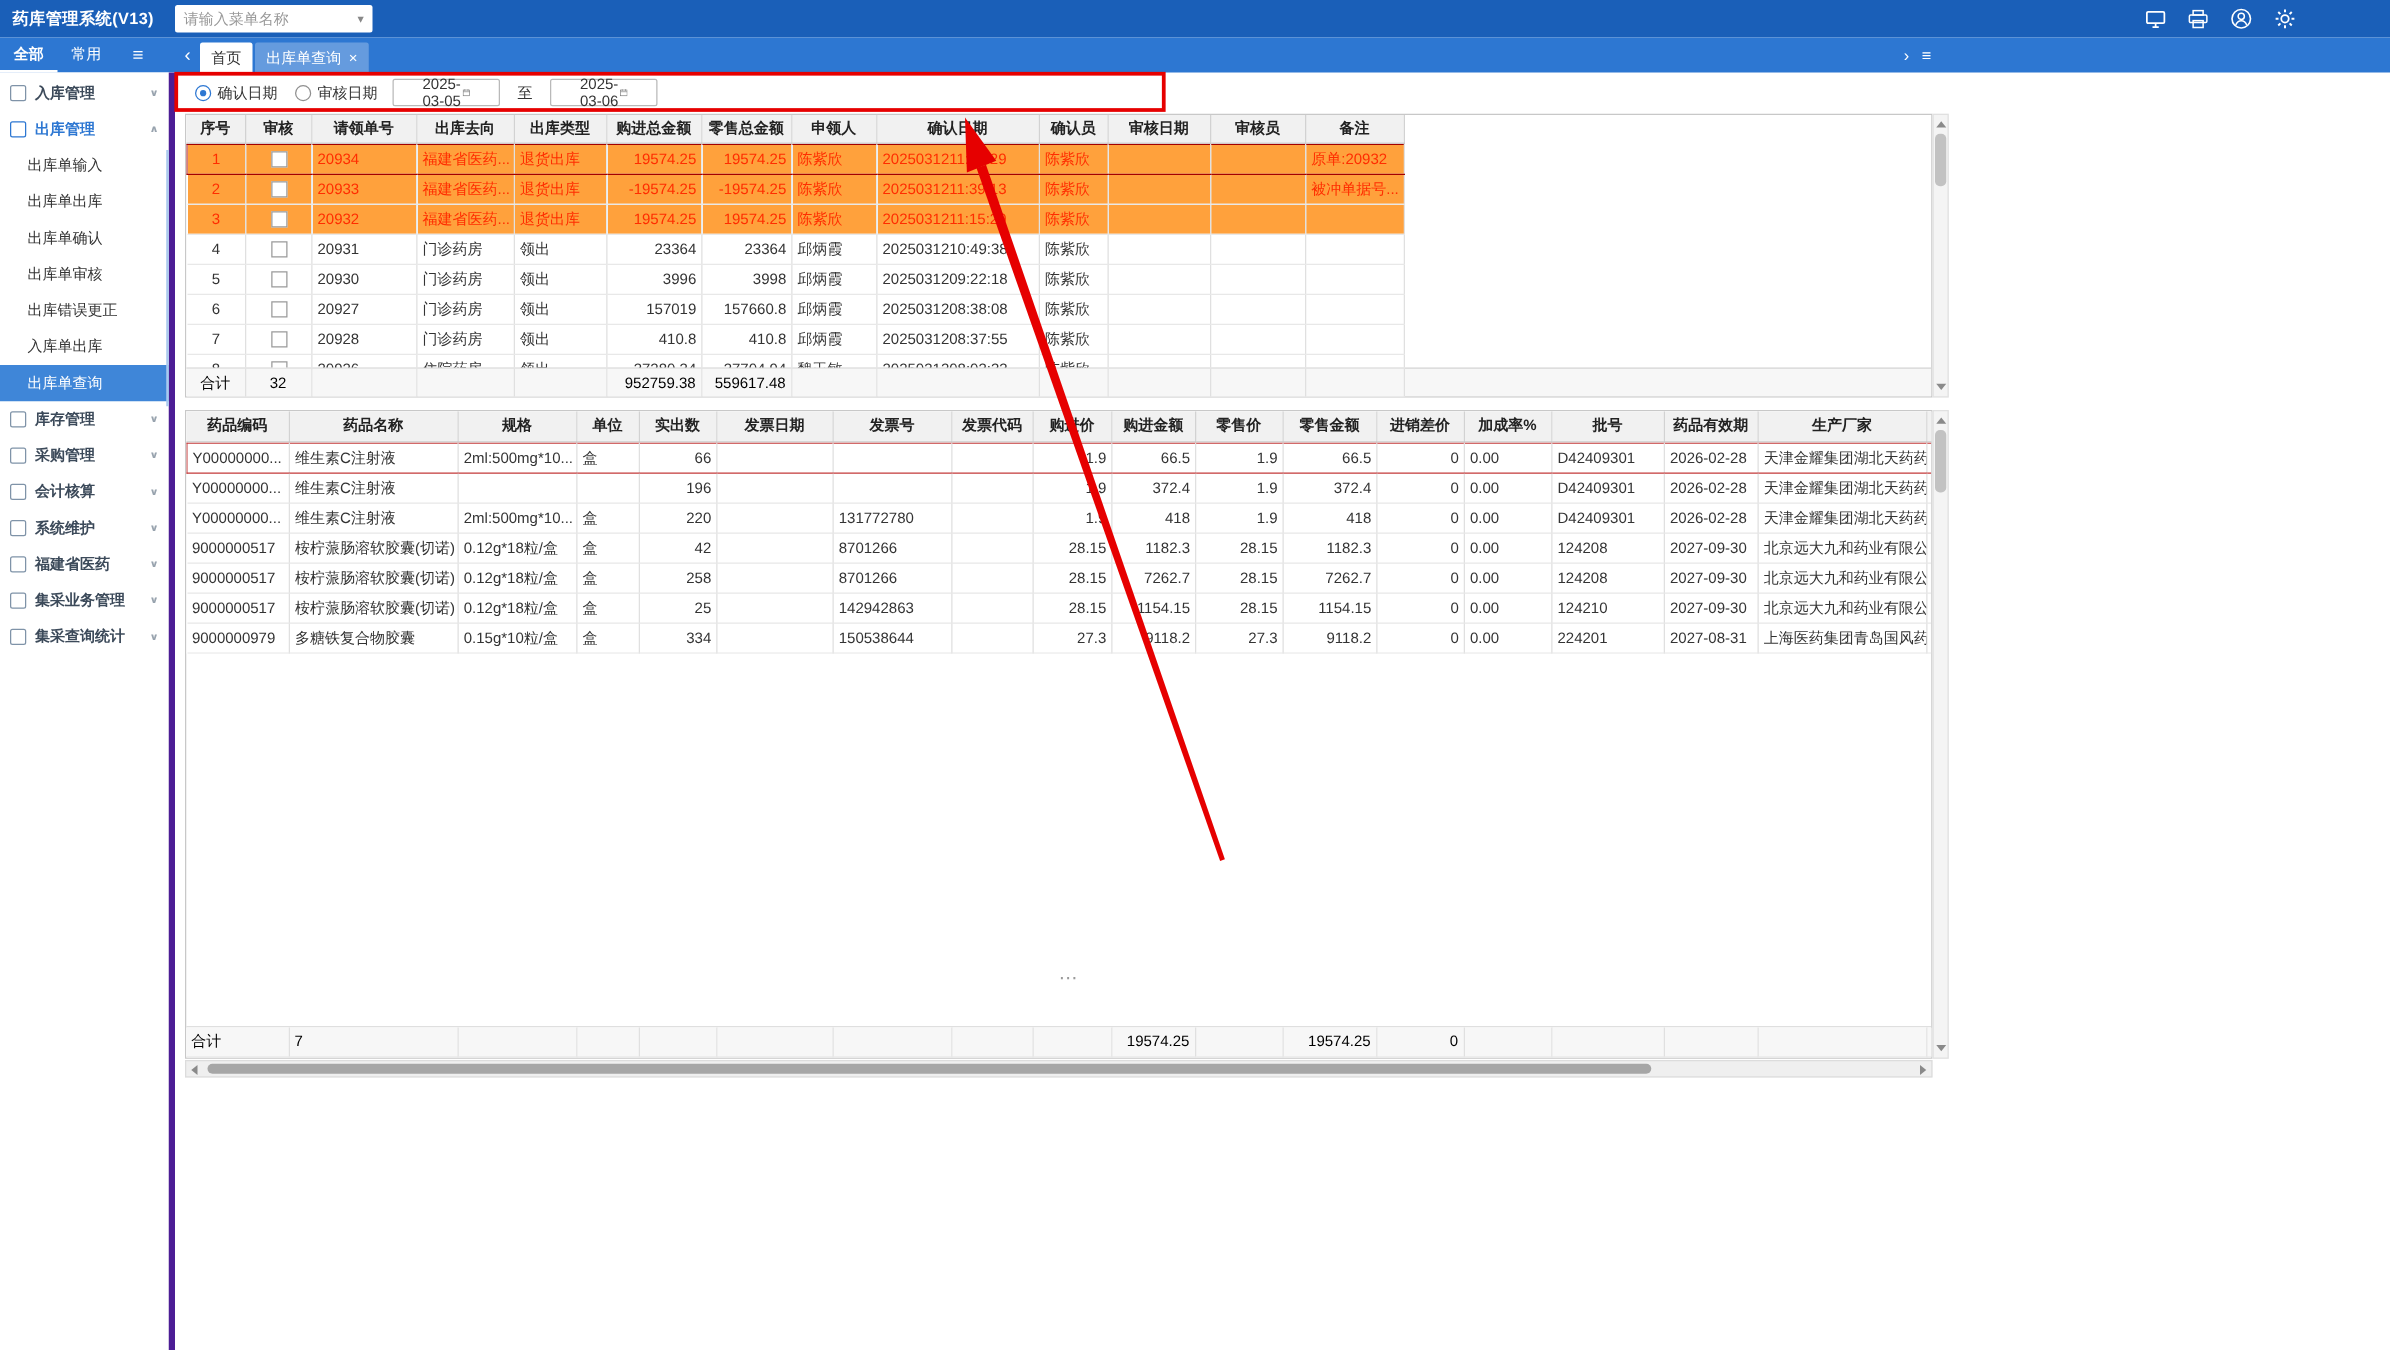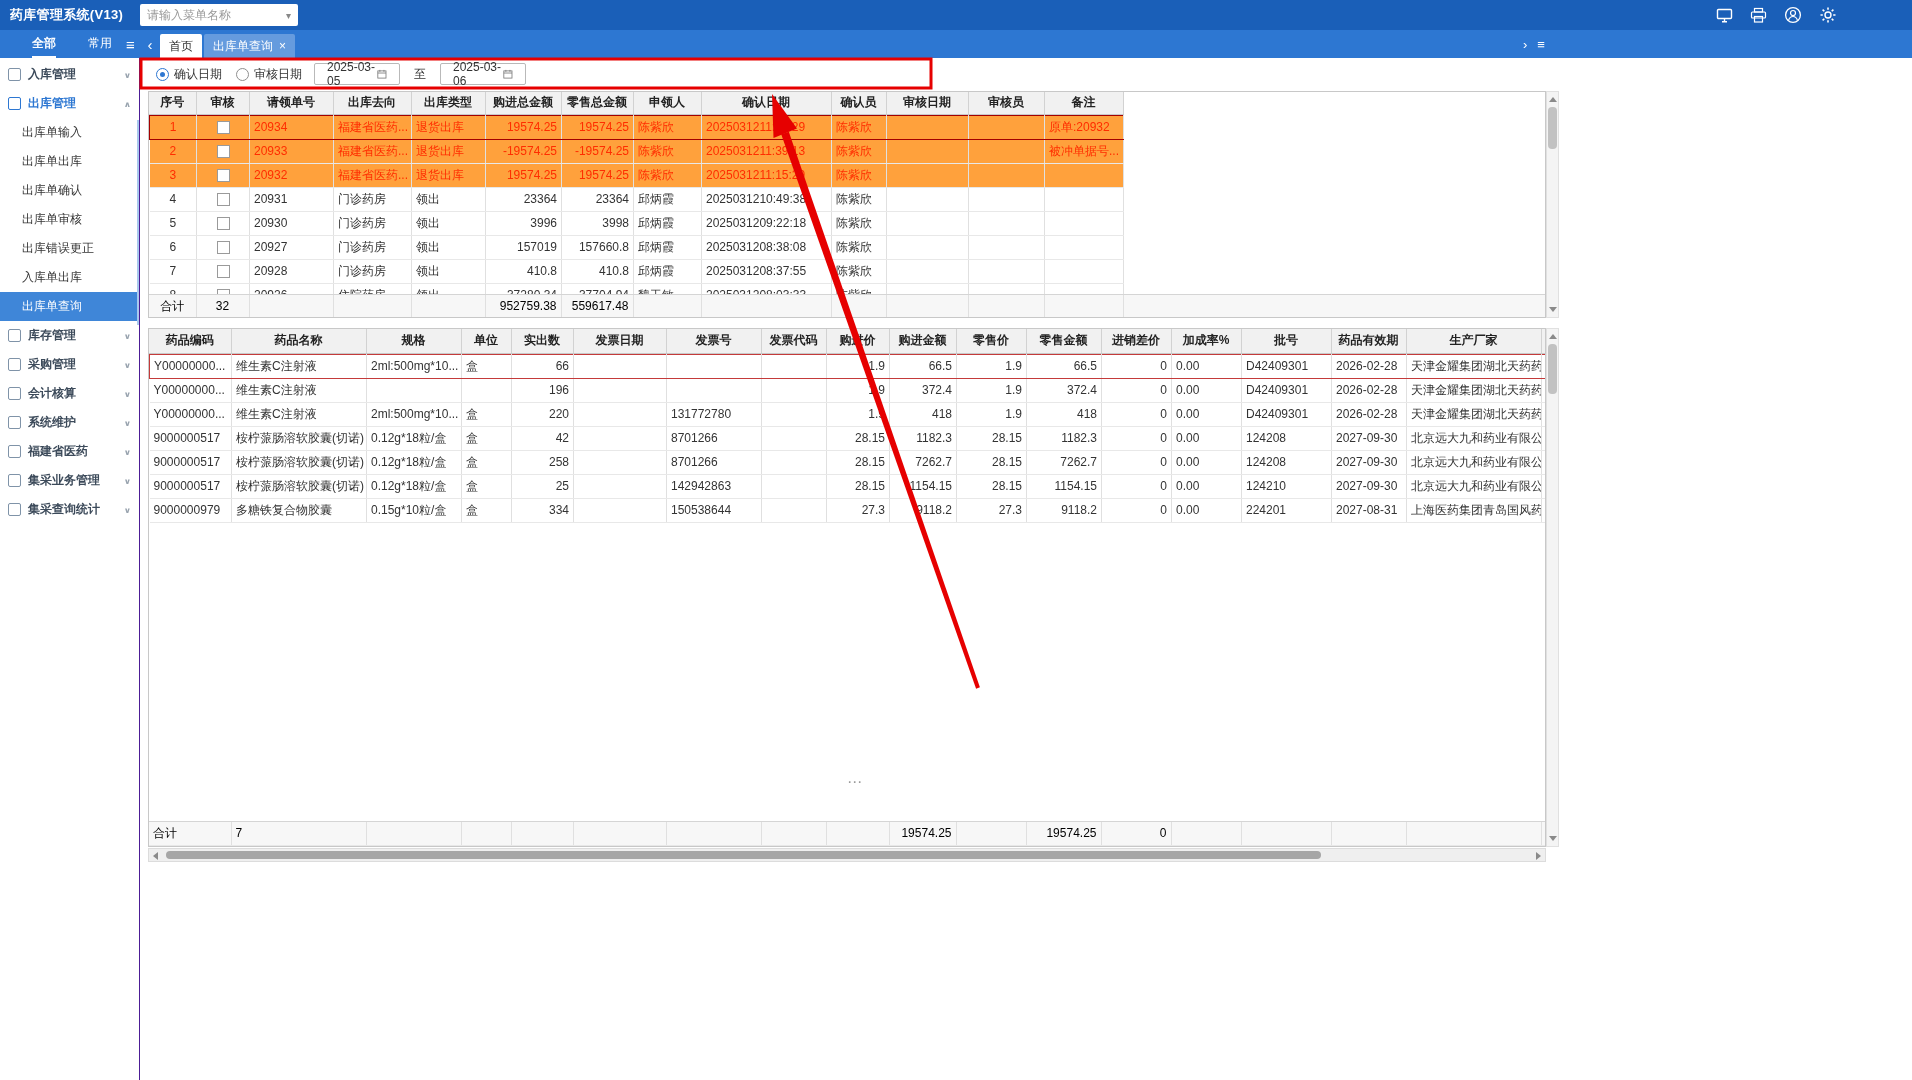--- a/index.html
+++ b/index.html
@@ -11,34 +11,34 @@
   .app-title{position:absolute;left:10px;top:0;line-height:30px;font-weight:bold;font-size:13px;letter-spacing:.3px;}
   .menu-search{position:absolute;left:140px;top:4px;width:158px;height:22px;background:#fff;border-radius:2px;
     display:flex;align-items:center;justify-content:space-between;padding:0 7px;color:#999;cursor:text;}
   .menu-search .dd{color:#888;font-size:10px;}
   .top-icons{position:absolute;left:1716px;top:0;height:30px;display:flex;align-items:center;gap:17px;}
   .top-icons svg{display:block;cursor:pointer;}
 
   
   #navbar{position:absolute;left:0;top:30px;width:1912px;height:28px;background:#2d77d2;color:#fff;}
   #side-tabs{position:absolute;left:0;top:0;width:140px;height:28px;display:flex;align-items:center;}
-  .side-tab{padding:0 0;height:28px;line-height:26px;cursor:pointer;margin-left:32px;}
+  .side-tab{padding:0 11px;height:28px;line-height:26px;cursor:pointer;}
   .side-tab.active{border-bottom:2px solid #fff;font-weight:bold;}
   .hamburger{margin-left:14px;font-size:15px;cursor:pointer;}
   #page-tabs{position:absolute;left:140px;top:0;height:28px;display:flex;align-items:flex-end;}
   .back-chev{width:20px;text-align:center;font-size:15px;line-height:26px;cursor:pointer;}
   .page-tab{height:24px;line-height:24px;padding:0 9px;margin-right:2px;background:#fff;color:#333;
     border-radius:2px 2px 0 0;cursor:pointer;display:flex;align-items:center;}
   .page-tab.active{background:rgba(255,255,255,.27);color:#fff;}
   .tab-close{margin-left:6px;font-size:12px;cursor:pointer;}
   .tabstrip-right{position:absolute;left:1523px;top:0;height:28px;display:flex;align-items:center;gap:10px;font-size:13px;}
   .tabstrip-right span{cursor:pointer;}
 
   
-  #sidebar{position:absolute;left:0;top:58px;width:140px;height:1022px;background:#fff;border-right:1px solid #4c1d95;}
+  #sidebar{position:absolute;left:0;top:58px;width:140px;height:1022px;background:#fff;border-right:5px solid #4c1d95;}
   #sidebar-items{padding-top:2px;}
   .sb-item{height:29px;display:flex;align-items:center;cursor:pointer;white-space:nowrap;}
   .sb-parent{padding:0 8px;font-weight:bold;color:#3c4a5a;}
   .sb-parent .sb-ico{width:13px;height:13px;border:1.5px solid #7f93a8;border-radius:2px;margin-right:7px;flex:none;}
   .sb-parent.sb-active{color:#2d77d2;}
   .sb-parent.sb-active .sb-ico{border-color:#2d77d2;}
   .sb-chev{margin-left:auto;color:#98a3ae;font-size:9px;transform:scaleY(.85);}
   .sb-child{padding-left:22px;color:#333;}
   .sb-child.sb-selected{background:#3f86d8;color:#fff;}
   .sb-scrollline{position:absolute;right:0;top:62px;width:2px;height:205px;background:#a9c9ee;}
@@ -47,21 +47,21 @@
   #toolbar{position:absolute;left:148px;top:60px;height:28px;display:flex;align-items:center;gap:6px;}
   .tb-btn{height:24px;padding:0 9px;border:1px solid #b3b3b3;border-radius:3px;background:linear-gradient(#fefefe,#ededed);
     color:#333;font-size:12px;cursor:pointer;white-space:nowrap;font-family:inherit;}
   .tb-btn.primary{border-color:#2d77d2;color:#2d77d2;background:#f2f8ff;}
   #radio-group{display:flex;align-items:center;gap:14px;margin-left:8px;}
   .radio{display:flex;align-items:center;gap:5px;cursor:pointer;}
   .radio-dot{width:13px;height:13px;border-radius:50%;border:1px solid #8f8f8f;background:#fff;position:relative;flex:none;}
   .radio.checked .radio-dot{border-color:#2d77d2;}
   .radio.checked .radio-dot::after{content:"";position:absolute;left:3px;top:3px;width:5px;height:5px;border-radius:50%;background:#2d77d2;}
   .date-box{width:86px;height:22px;border:1px solid #b9b9b9;border-radius:2px;background:#fff;display:flex;
-    align-items:center;justify-content:space-between;padding:0 12px;margin-left:6px;cursor:pointer;}
+    align-items:center;justify-content:space-between;padding:0 23px;margin-left:6px;cursor:pointer;}
   .to-label{margin:0 2px 0 8px;}
 
   
   .grid{position:absolute;background:#fff;border:1px solid #c8c8c8;overflow:hidden;}
   #master-grid{left:148px;top:91px;width:1398px;height:227px;}
   #detail-grid{left:148px;top:328px;width:1398px;height:519px;display:flex;flex-direction:column;}
   #detail-grid .g-rows{flex:none;}
   #detail-grid .g-spacer{flex:1;position:relative;}
   table.g{border-collapse:collapse;table-layout:fixed;background:#fff;}
   .g td{border-right:1px solid #e0e0e0;border-bottom:1px solid #e8e8e8;padding:0 4px;height:24px;

